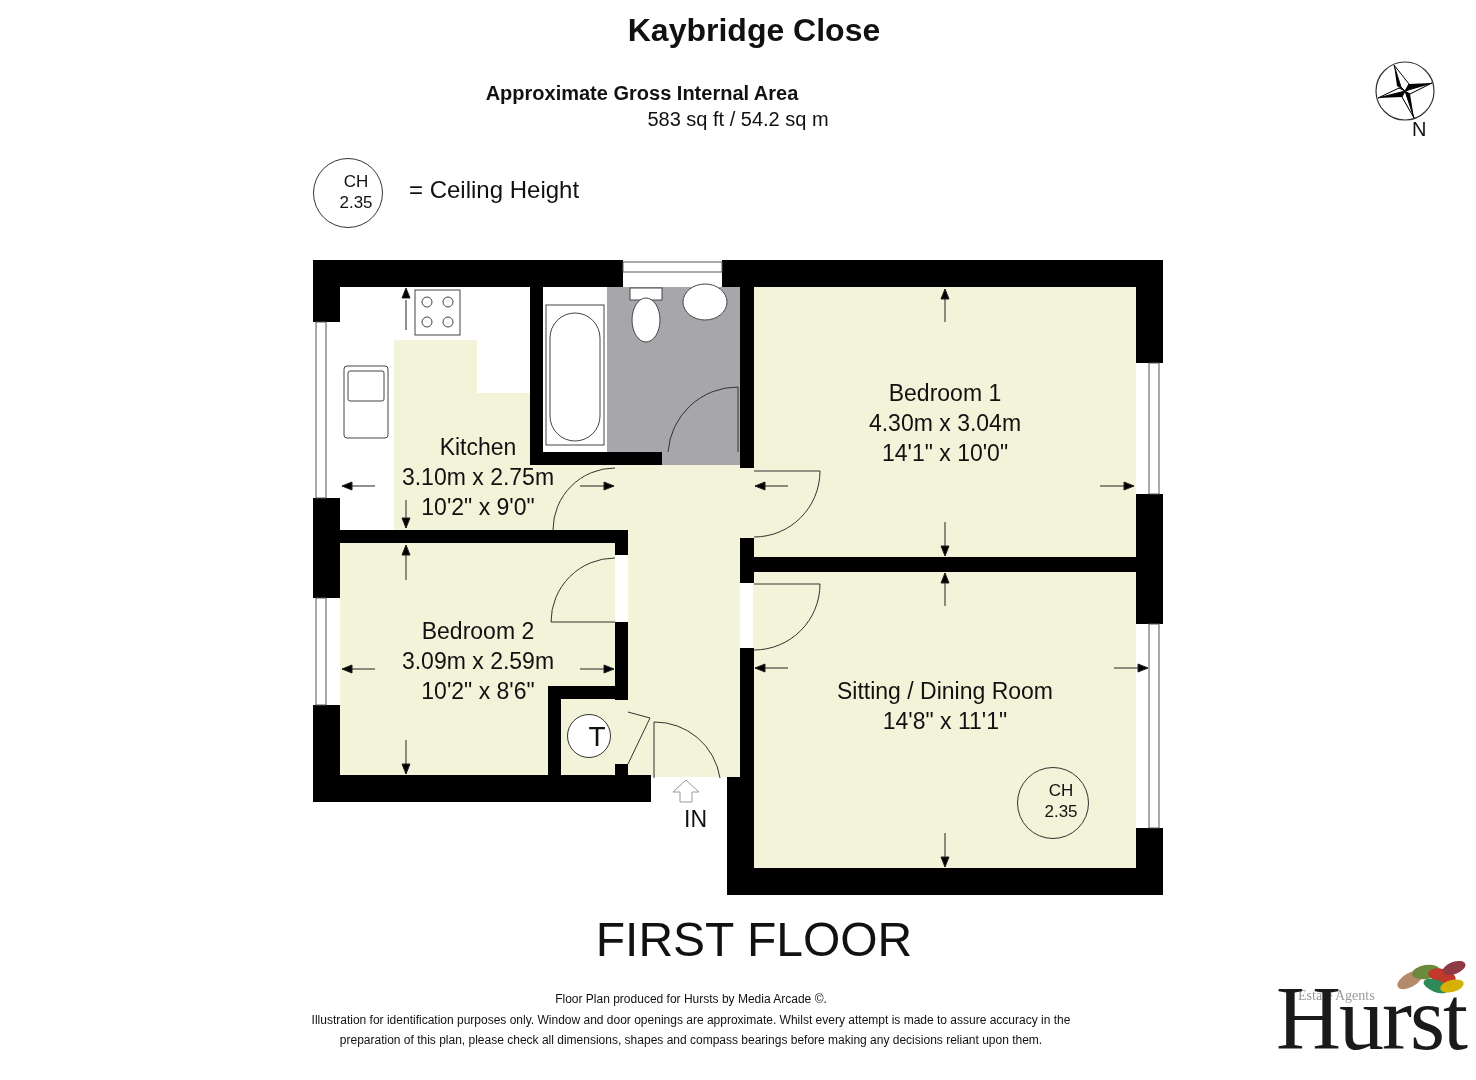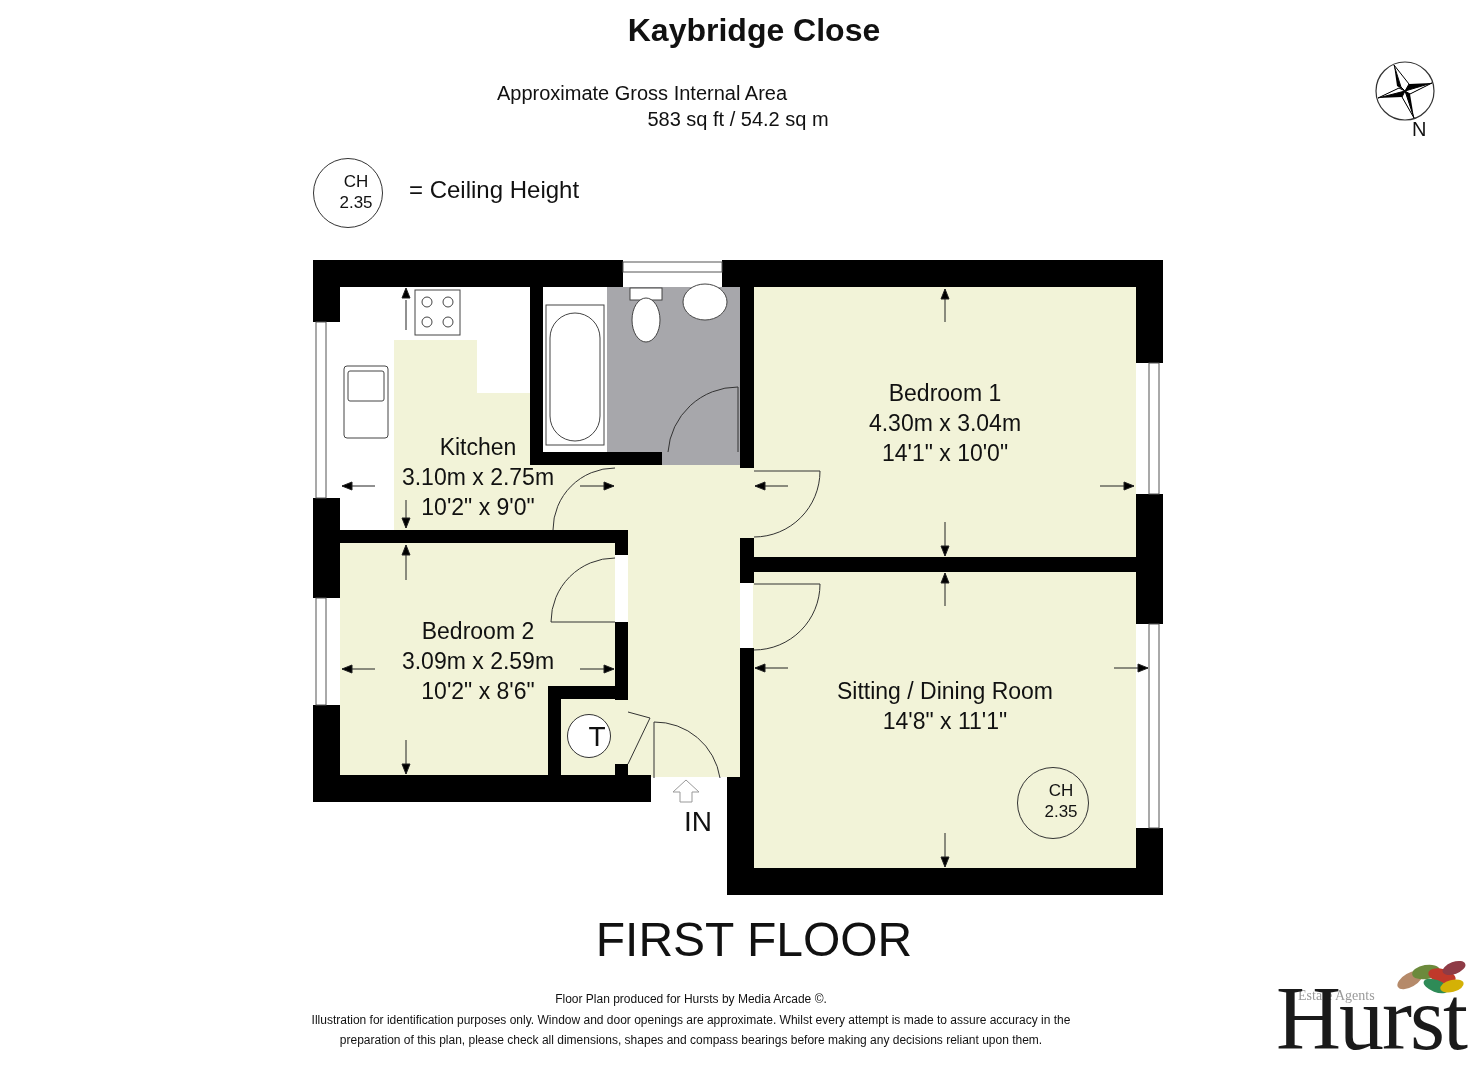--- a/index.html
+++ b/index.html
@@ -1,28 +1,28 @@
 <!DOCTYPE html>
 <html><head>
 <meta charset="utf-8">
 <style>
   html, body { margin:0; padding:0; background:#ffffff; }
   body { width:1476px; height:1080px; position:relative; overflow:hidden; font-family:"Liberation Sans", sans-serif; color:#111; }
   .abs { position:absolute;padding-left:16px; }
   .title { left:0; width:1476px; top:12px; text-align:center; font-size:32px; font-weight:bold; }
-  .area1 { left:0; width:1252px; top:82px; text-align:center; font-size:20px; }
+  .area1 { left:0; width:1252px; top:82px; text-align:center; font-size:20px;font-weight:bold; }
   .area2 { left:0; width:1444px; top:108px; text-align:center; font-size:20px; }
   .ch-legend { left:313px; top:158px; width:70px; height:70px; border:1px solid #333; border-radius:50%; text-align:center; font-size:17px; line-height:21px; box-sizing:border-box; padding-top:12px; }
   .ch-legend-text { left:393px; top:176px; font-size:24px; }
   .compass { left:1358px; top:60px; }
   .compass-n { left:1396px; top:118px; font-size:20px; }
   svg.plan { position:absolute; left:0; top:0; }
   .room-label { position:absolute; text-align:center; font-size:23px; line-height:30px; white-space:nowrap; transform:translateX(-50%); }
   .floor-name { left:0; width:1476px; top:912px; text-align:center; font-size:48px; }
-  .in-label { left:668px; top:806px; font-size:28px; }
+  .in-label { left:668px; top:806px; font-size:23px; }
   .t-circle { left:567px; top:714px; width:44px; height:44px; border:1px solid #333; border-radius:50%; background:#fff; text-align:center; line-height:44px; font-size:28px; box-sizing:border-box; }
   .ch-room { left:1017px; top:767px; width:72px; height:72px; border:1px solid #333; border-radius:50%; text-align:center; font-size:17px; line-height:21px; box-sizing:border-box; padding-top:12px; }
   .footer { left:0; width:1350px; text-align:center; font-size:12px; }
   .f1 { top:992px; }
   .f2 { top:1013px; }
   .f3 { top:1033px; }
   .logo { left:1232px; top:956px; width:240px; height:110px; }
   .logo-hurst { position:absolute; left:0; top:18px; font-family:"Liberation Serif", serif; font-size:90px; line-height:90px; letter-spacing:-2px; color:#1a1a1a;margin-left:44px; }
   .logo-sub { position:absolute; left:66px; top:32px; font-family:"Liberation Serif", serif; font-size:14px; color:#9a9a9a; }
 </style>

